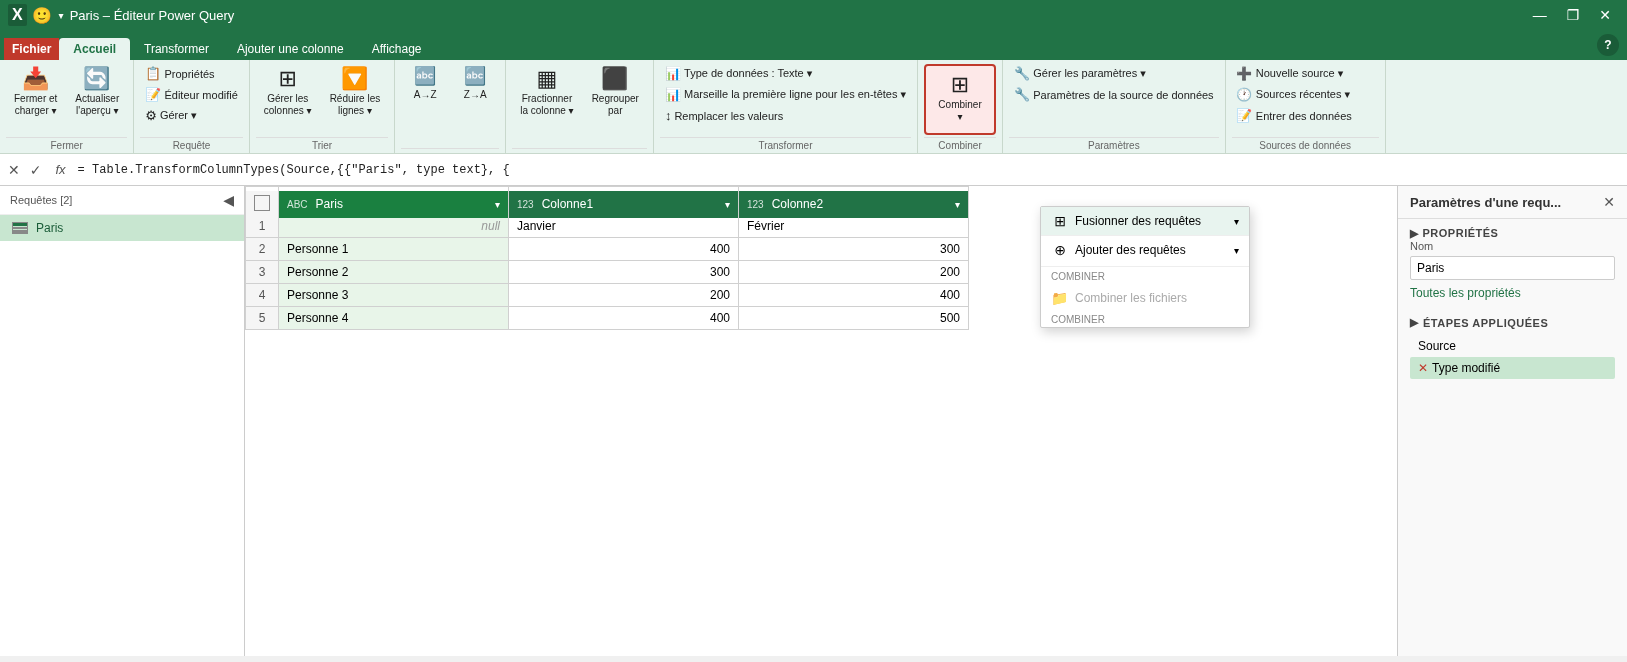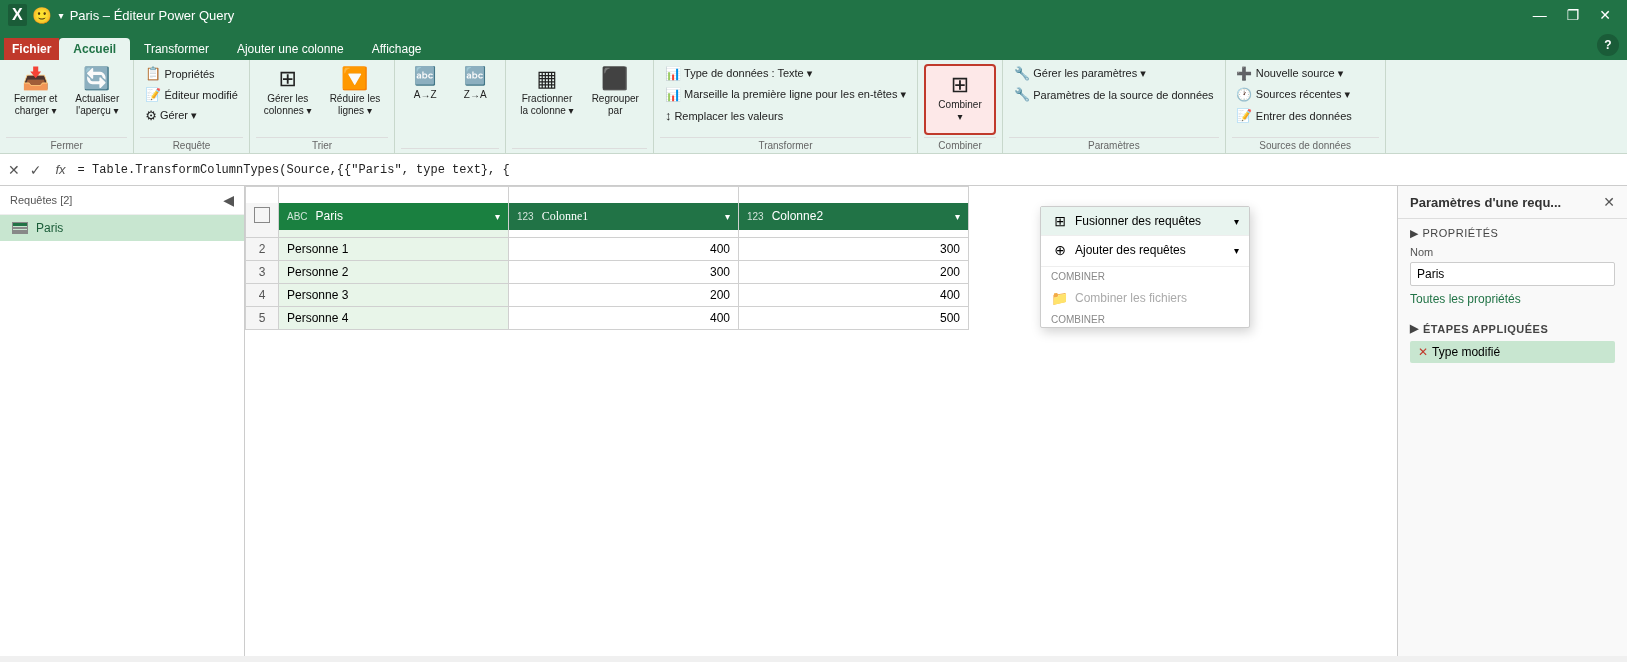--- a/index.html
+++ b/index.html
@@ -98,21 +98,21 @@
       border: 1px solid #d0d0d0;
       padding: 4px 8px;
       white-space: nowrap;
     }
     .data-grid thead th {
       background: #217346;
       color: white;
       font-weight: normal;
       text-align: left;
       position: sticky;
-      top: 16px;
+      top: 4px;
     }
     .data-grid thead th .col-header {
       display: flex;
       align-items: center;
       justify-content: space-between;
       gap: 4px;
     }
     .dropdown-btn { background: none; border: none; color: white; cursor: pointer; font-size: 10px; }
     .data-grid .row-num {
       background: #f5f5f5;
@@ -510,21 +510,21 @@
           <th class="th-paris" style="min-width:230px;">
             <div class="col-header">
               <span style="font-size:10px;color:rgba(255,255,255,0.8);">ABC</span>
               <span style="flex:1;padding-left:4px;">Paris</span>
               <button class="dropdown-btn">▾</button>
             </div>
           </th>
           <th style="min-width:230px;">
             <div class="col-header">
               <span style="font-size:10px;color:rgba(255,255,255,0.8);">123</span>
-              <span style="flex:1;padding-left:4px;font-family:Liberation Serif, serif;">Colonne1</span>
+              <span style="flex:1;padding-left:4px;">Colonne1</span>
               <button class="dropdown-btn">▾</button>
             </div>
           </th>
           <th style="min-width:230px;">
             <div class="col-header">
               <span style="font-size:10px;color:rgba(255,255,255,0.8);">123</span>
               <span style="flex:1;padding-left:4px;">Colonne2</span>
               <button class="dropdown-btn">▾</button>
             </div>
           </th>
@@ -565,31 +565,34 @@
     </table>
   </div>
 
   <div class="properties-panel">
     <div class="props-title-area">
       <span>Paramètres d'une requ...</span>
       <button style="background:none;border:none;cursor:pointer;font-size:14px;color:#555;">✕</button>
     </div>
 
     <div class="properties-section">
-      <div style="font-size:11px;font-weight:400;color:#444;text-transform:uppercase;letter-spacing:0.5px;margin-bottom:6px;">▶ PROPRIÉTÉS</div>
+      <div style="font-size:11px;font-weight:700;color:#444;text-transform:uppercase;letter-spacing:0.5px;">▶ PROPRIÉTÉS</div>
       <div class="properties-label">Nom</div>
       <input class="properties-input" value="Paris" style="">
       <a class="properties-link">Toutes les propriétés</a>
     </div>
 
     <div class="steps-section">
       <div class="steps-header">
         <span>▶</span>
         <span>ÉTAPES APPLIQUÉES</span>
       </div>
+      <div class="step-item">
+        <span>Source</span>
+      </div>
       <div class="step-item active">
         <span class="step-delete">✕</span>
         <span>Type modifié</span>
       </div>
     </div>
   </div>
 </div>
 
 <div class="combine-dropdown">
   <div class="cdi" style="background:#e8f4ef; border-bottom:1px solid #eee;">

